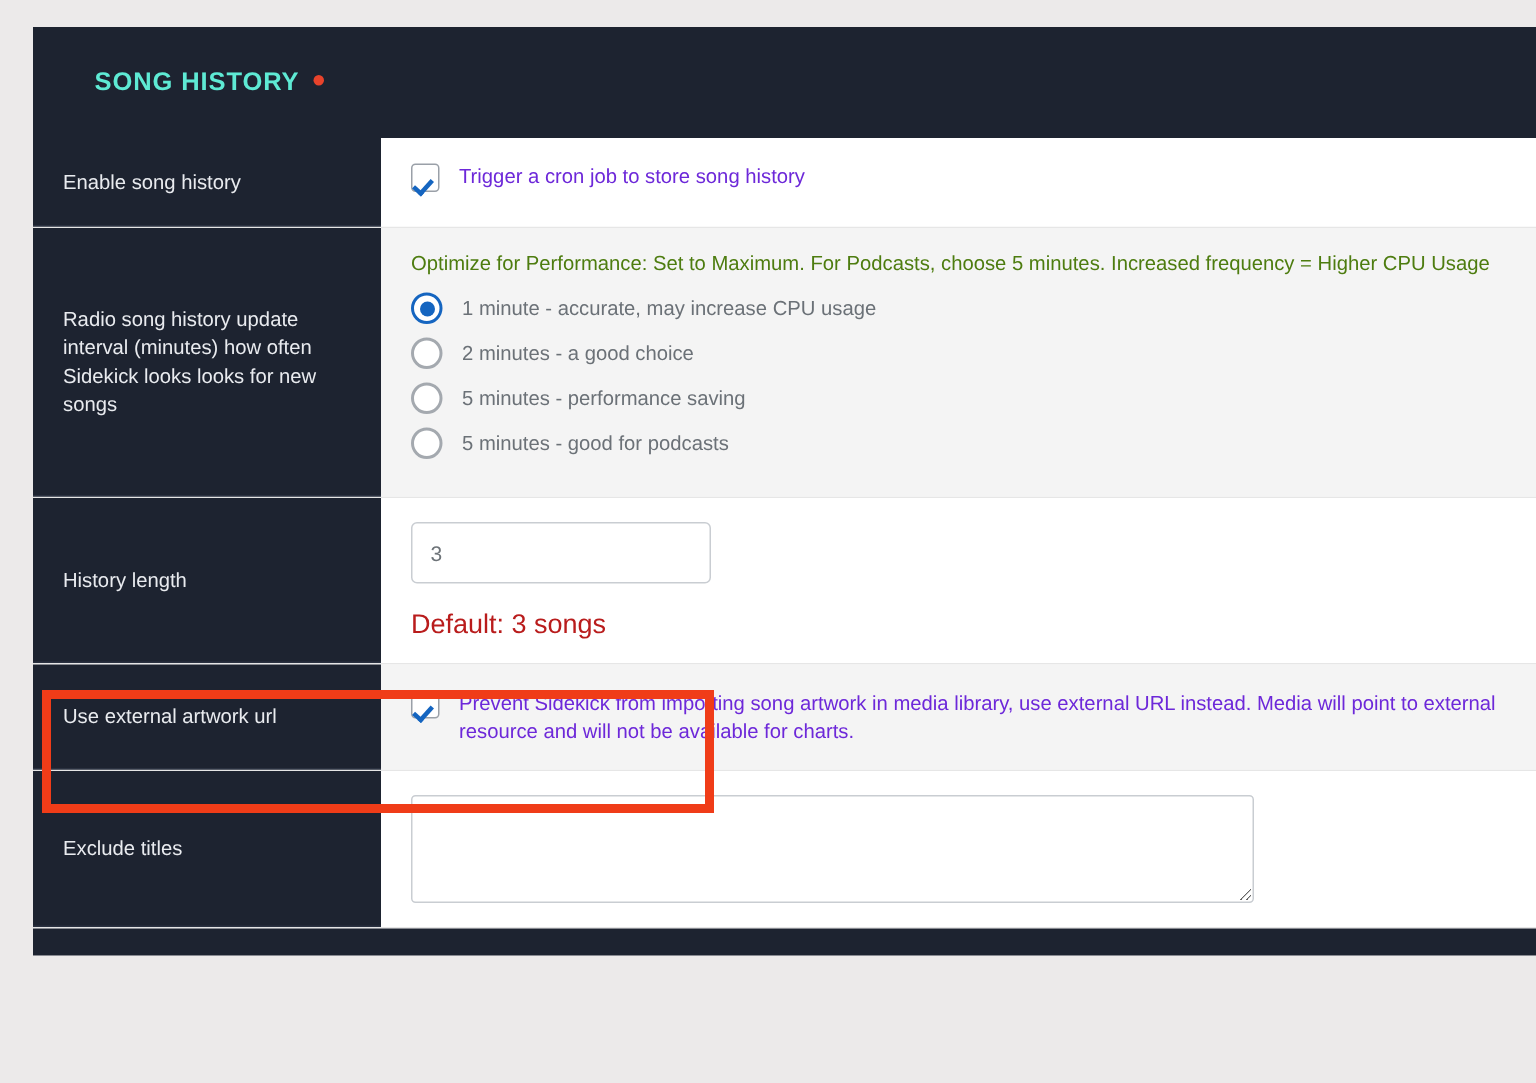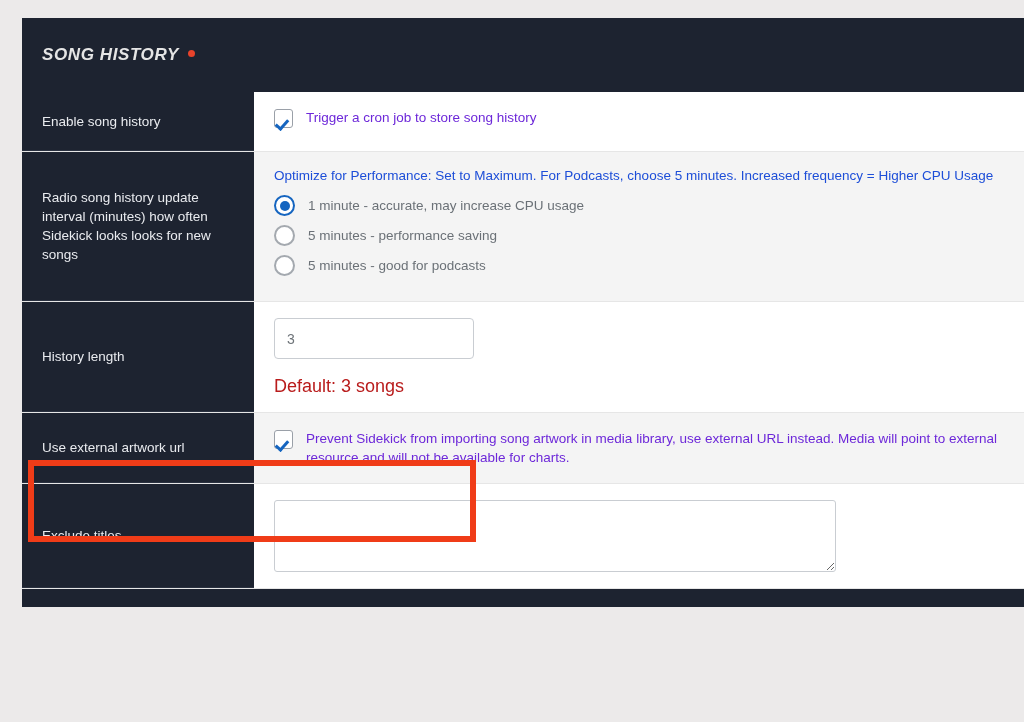--- a/index.html
+++ b/index.html
@@ -23,25 +23,25 @@
   }
   
   .panel-header {
     background: #1d2330;
     height: 74px;
     display: flex;
     align-items: center;
     padding-left: 20px;
   }
   .panel-title {
-    color: #e5e5e5;
+    color: #5eead4;
     font-size: 17px;
     font-weight: bold;
-    font-style: italic;
     letter-spacing: 0.6px;
+    margin-left: 21px;
   }
   .title-dot {
     display: inline-block;
     width: 7px; height: 7px;
     border-radius: 50%;
     background: #e8432b;
     margin-left: 9px;
     vertical-align: middle;
     position: relative;
     top: -2px;
@@ -94,21 +94,21 @@
   .cb-text {
     margin-left: 13px;
     font-size: 13.5px;
     color: #6d28d9;
     line-height: 19px;
     max-width: 770px;
   }
   
   .hint-top {
     font-size: 13.5px;
-    color: #1d4ed8;
+    color: #4d7c0f;
     margin-bottom: 12px;
   }
   .radio-line {
     display: flex;
     align-items: center;
     margin-bottom: 9px;
   }
   .radio {
     width: 21px; height: 21px;
     flex: 0 0 21px;
@@ -210,20 +210,24 @@
       <div class="row-label">Radio song history update interval (minutes) how often Sidekick looks looks for new songs</div>
       <div class="row-body">
         <div class="hint-top">Optimize for Performance: Set to Maximum. For Podcasts, choose 5 minutes. Increased frequency = Higher CPU Usage</div>
 
         <div class="radio-line">
           <div class="radio checked"></div>
           <div class="radio-text">1 minute - accurate, may increase CPU usage</div>
         </div>
         <div class="radio-line">
           <div class="radio"></div>
+          <div class="radio-text">2 minutes - a good choice</div>
+        </div>
+        <div class="radio-line">
+          <div class="radio"></div>
           <div class="radio-text">5 minutes - performance saving</div>
         </div>
         <div class="radio-line">
           <div class="radio"></div>
           <div class="radio-text">5 minutes - good for podcasts</div>
         </div>
       </div>
     </div>
 
     <div class="row">

